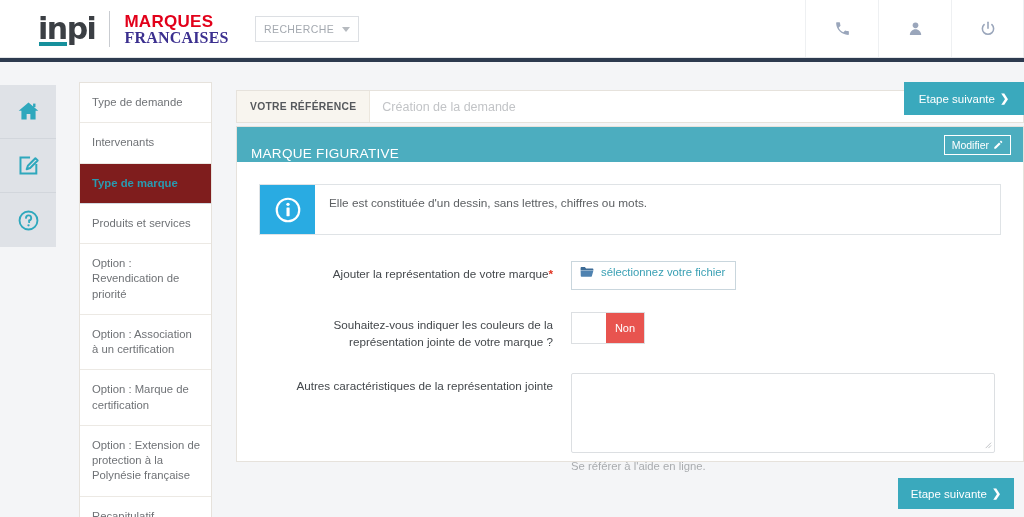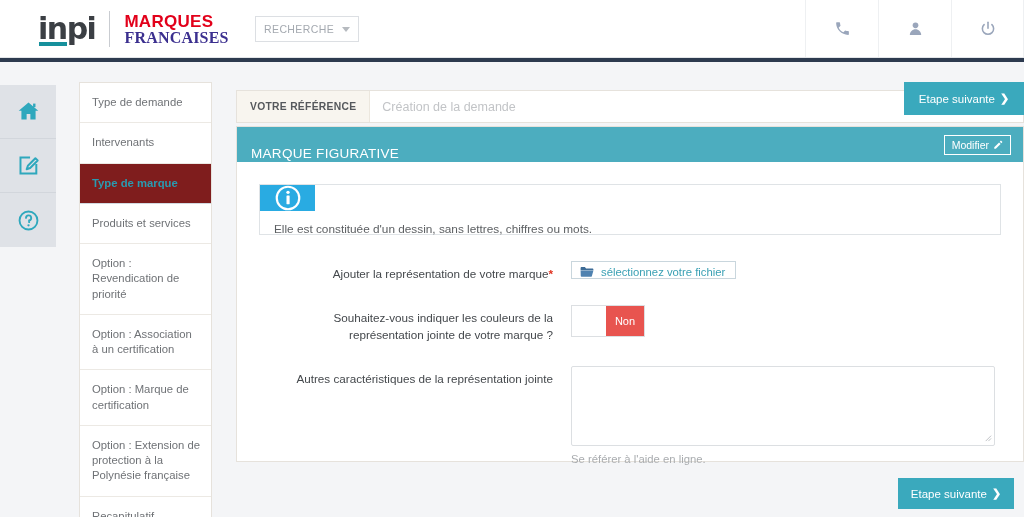--- a/index.html
+++ b/index.html
@@ -193,21 +193,20 @@
   }
 
   .card-body { padding: 22px 22px 0 22px; }
 
   
   .infobox {
     display: flex;
     border: 1px solid #dfe3e6;
     height: 51px;
     margin-bottom: 26px;
-    flex-direction: column;
   }
   .info-ico {
     width: 55px; background: #29abe2;
     display: flex; align-items: center; justify-content: center;
     flex-shrink: 0;
   }
   .info-txt {
     flex: 1; display: flex; align-items: flex-start;
     padding: 11px 14px;
     font-size: 11.8px; color: #5d6063;
@@ -220,21 +219,21 @@
     padding-right: 18px; padding-top: 5px;
     font-size: 11.7px; color: #44484c;
     line-height: 1.45;
   }
   .req { color: #e0301e; font-weight: bold; }
   .frow-ctl { flex: 1; }
 
   .btn-file {
     border: 1px solid #c9d6dd;
     background: #fff;
-    padding: 4px 10px 0 8px;
+    padding: 4px 10px 11px 8px;
     font-family: "Liberation Sans", sans-serif;
     font-size: 11.3px;
     color: #3aa0b4;
     display: inline-flex; align-items: center; gap: 7px;
     cursor: pointer;
   }
 
   .toggle {
     display: inline-flex; height: 32px;
     border: 1px solid #dcdfe2;

